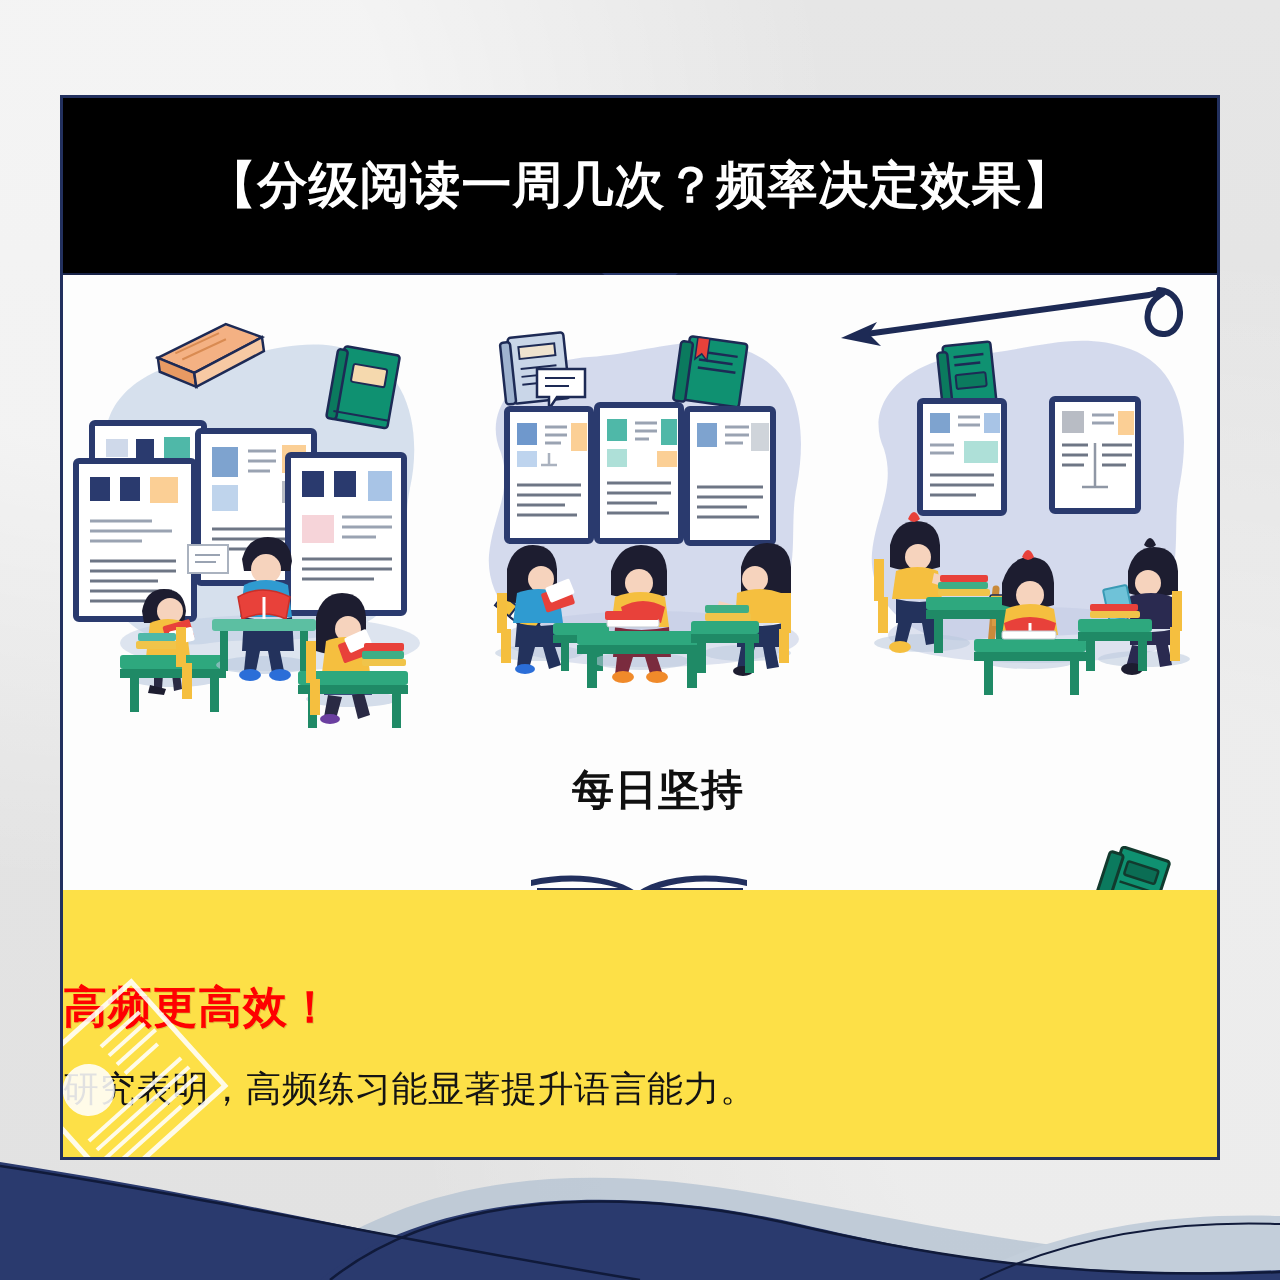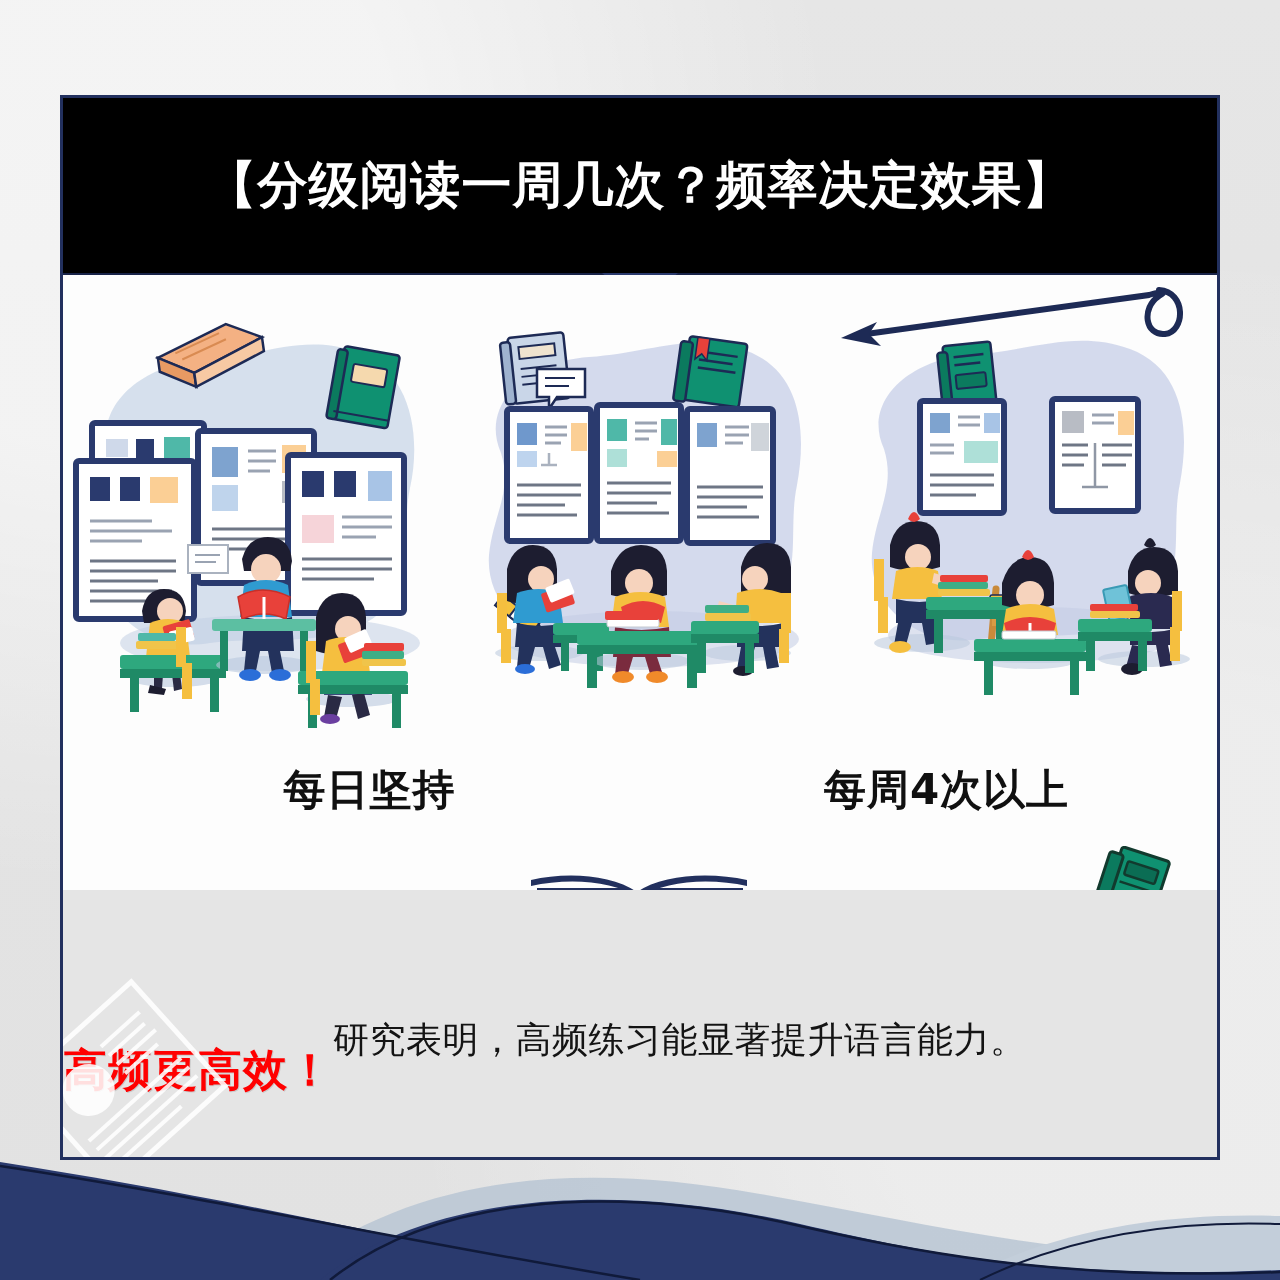--- a/index.html
+++ b/index.html
@@ -71,22 +71,22 @@
   .sep-zone{position:relative;height:0;}
   .dash-line{
     position:absolute;left:0;top:0;width:100%;height:5px;
     background:repeating-linear-gradient(to right,#22305e 0 30px,rgba(0,0,0,0) 30px 52px);
   }
   .open-book{position:absolute;left:50%;transform:translateX(-50%);top:-26px;}
   .green-book-sep{position:absolute;right:42px;top:-44px;}
 
   
   .msg-zone{
-    position:relative;height:273px;background:#e5e5e5;
-    display:flex;flex-direction:row;align-items:center;
+    position:relative;height:273px;background:#fde047;
+    display:flex;flex-direction:column;
   }
   .headline{
     margin-top:88px;color:#ff0000;font-size:44px;font-weight:bold;letter-spacing:1px;
     font-family:"DejaVu Sans","Liberation Sans",sans-serif;white-space:nowrap;
     text-shadow:1px 1px 0 rgba(0,0,0,.12);
   }
   .subline{
     margin-top:28px;color:#141414;font-size:36px;letter-spacing:.5px;
     font-family:Liberation Sans, sans-serif;white-space:nowrap;
   }
@@ -547,23 +547,20 @@
             <rect x="86" y="92" width="10" height="34" fill="#f5bf3f"></rect>
               <rect x="88" y="56" width="10" height="40" fill="#f5bf3f"></rect>
           </g>
         </svg>
       </div>
     </div>
 
     <div class="captions">
       <div class="caption-cell">
         <div class="caption">每日坚持</div>
-      </div>
-      <div class="caption-cell">
-        <div class="caption">每周4次以上</div>
       </div>
     </div>
   </div>
 
   <div class="sep-zone">
     <div class="dash-line"></div>
     <svg class="open-book" width="230" height="58" viewBox="0 0 230 58">
       <path d="M6,16 C40,8 86,10 112,28 C138,10 186,8 222,16 L222,22 C186,14 140,16 114,34 C88,16 42,14 6,22 Z" fill="#22305e"></path>
       <path d="M12,24 H104 L112,40 L104,46 H12 Z" fill="#22305e"></path>
       <path d="M126,24 H218 V46 H126 L118,40 Z" fill="#22305e"></path>

